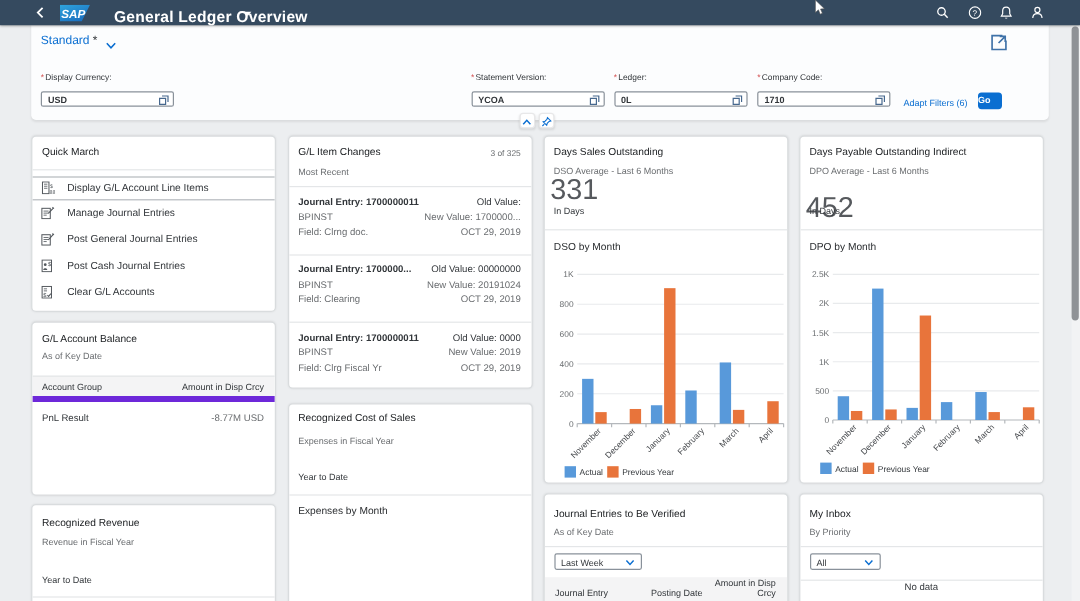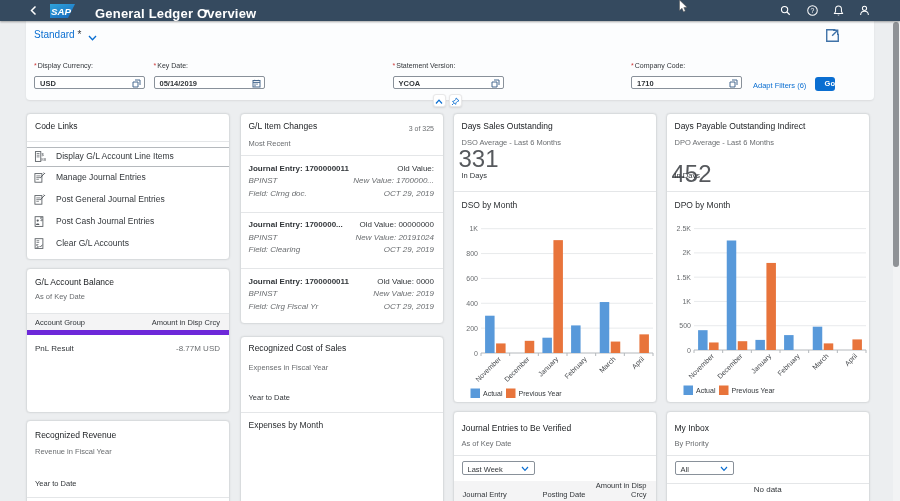--- a/index.html
+++ b/index.html
@@ -10,32 +10,32 @@
 .shelltitle { position:absolute; left:95px; top:5.5px; color:#fff; font-size:13px; font-weight:bold; letter-spacing:0.2px; }
 #hdr { position:absolute; left:26px; top:21px; width:848px; height:79px; background:#FCFDFE; border-bottom-left-radius:4px; border-bottom-right-radius:4px; box-shadow:0 1px 2px rgba(0,0,0,0.08); }
 .variant { position:absolute; left:8px; top:8px; font-size:10px; color:#0A6ED1; }
 .variant b { color:#32363A; font-weight:normal; }
 .fld { position:absolute; top:41px; width:111px; }
 .fld .lbl { font-size:7px; color:#32363A; height:11px; }
 .fld .lbl .req { color:#CE3B3B; margin-right:1px; }
 .fld .inp { margin-top:2.5px; height:13px; border:1px solid #89919A; border-radius:2px; background:#fff; font-size:7.5px; font-weight:bold; color:#32363A; padding:2.5px 4px 0 5px; position:relative; }
 .fld .inp svg { position:absolute; right:3px; top:2px; }
 .adapt { position:absolute; left:727px; top:60px; font-size:7.5px; color:#0A6ED1; }
-.gobtn { position:absolute; left:789px; top:56px; width:20px; height:14px; background:#0A6ED1; border-radius:3px; color:#fff; font-size:7.5px; font-weight:bold; text-align:right; line-height:14px; }
+.gobtn { position:absolute; left:789px; top:56px; width:20px; height:14px; background:#0A6ED1; border-radius:3px; color:#fff; font-size:7.5px; font-weight:bold; text-align:left; line-height:14px; }
 .hdrbtn { position:absolute; width:13px; height:13px; background:#fff; border:1px solid #E8E8E9; border-radius:3px; box-shadow:0 1px 2px rgba(0,0,0,0.1); }
 .card { position:absolute; background:#fff; border:1px solid #D9DCDE; border-radius:4px; box-shadow:0 0 2px rgba(0,0,0,0.08); overflow:hidden; }
 .ctitle { position:absolute; left:8px; font-size:8.5px; color:#202326; white-space:nowrap; }
 .csub { position:absolute; left:8px; font-size:7.5px; color:#6A6D70; }
 .divider { position:absolute; left:0; width:100%; height:1px; background:#E4E6E8; }
 .qrow { position:absolute; left:0; width:100%; height:22px; }
 .qrow .qicon { position:absolute; left:7px; top:2px; }
 .qrow .qtxt { position:absolute; left:29px; top:2px; font-size:8.5px; color:#32363A; }
 .tr1 { position:absolute; left:8px; right:9px; font-size:8px; white-space:nowrap; }
 .tr1 .l { position:absolute; left:0; } .tr1 .r { position:absolute; right:0; }
-.dark { color:#32363A;text-align:center; } .grey { color:#6A6D70;font-style:italic; }
+.dark { color:#32363A;text-align:center; } .grey { color:#6A6D70; }
 .bignum { position:absolute; left:5px; font-size:24px; color:#56595d; }
 .small { font-size:7.5px; color:#32363A; position:absolute; }
 .sect { position:absolute; left:8px; font-size:8.5px; color:#2b2e31; }
 .ddl { position:absolute; height:14px; border:1px solid #89919A; border-radius:2px; background:#fff; font-size:7.5px; color:#32363A; padding:3px 0 0 5px; }
 .ddl svg { position:absolute; right:5px; top:4px; }
 .thead { position:absolute; background:#F4F4F5; font-size:7.5px; color:#32363A; }
 </style>
 </head>
 <body>
 <div id="shell">
@@ -84,36 +84,32 @@
   <svg class="abs" style="left:799px;top:7px" width="15" height="15" viewBox="0 0 13 13">
       <path d="M9 1.5 H1.5 V11.5 H11.5 V5" stroke="#3f72a8" stroke-width="1.2" fill="none"></path>
       <path d="M7 2 H11 V6 M11 2 L6.2 6.8" stroke="#3f72a8" stroke-width="1.2" fill="none"></path>
     </svg>
   <div class="fld" style="left:8px">
       <div class="lbl"><span class="req">*</span>Display Currency:</div>
       <div class="inp">USD<svg width="9" height="9" viewBox="0 0 9 9">
           <path d="M3 1 H8 V6 M1 3 H6 V8 H1 Z" stroke="#47688e" stroke-width="1" fill="none"></path>
         </svg></div>
     </div>
-  <div class="fld" style="left:127.5px">
-      <div class="lbl"><span class="req">*</span>Key Date:</div>
-      <div class="inp">05/14/2019<svg width="9" height="9" viewBox="0 0 9 9">
-          <rect x="1" y="1.5" width="7" height="6.5" stroke="#47688e" stroke-width="1" fill="none"></rect>
-          <path d="M1 3.4 H8 M2.7 0.8 V2 M6.3 0.8 V2" stroke="#47688e" stroke-width="1"></path>
-          <rect x="2.4" y="4.5" width="1.2" height="1.2" fill="#47688e"></rect>
-          <rect x="4.4" y="4.5" width="1.2" height="1.2" fill="#47688e"></rect>
-          <rect x="2.4" y="6.2" width="1.2" height="1.2" fill="#47688e"></rect>
-        </svg></div>
-    </div>
   <div class="fld" style="left:366.5px">
       <div class="lbl"><span class="req">*</span>Statement Version:</div>
       <div class="inp">YCOA<svg width="9" height="9" viewBox="0 0 9 9">
           <path d="M3 1 H8 V6 M1 3 H6 V8 H1 Z" stroke="#47688e" stroke-width="1" fill="none"></path>
         </svg></div>
     </div>
+  <div class="fld" style="left:485.5px">
+      <div class="lbl"><span class="req">*</span>Ledger:</div>
+      <div class="inp">0L<svg width="9" height="9" viewBox="0 0 9 9">
+          <path d="M3 1 H8 V6 M1 3 H6 V8 H1 Z" stroke="#47688e" stroke-width="1" fill="none"></path>
+        </svg></div>
+    </div>
   <div class="fld" style="left:605px">
       <div class="lbl"><span class="req">*</span>Company Code:</div>
       <div class="inp">1710<svg width="9" height="9" viewBox="0 0 9 9">
           <path d="M3 1 H8 V6 M1 3 H6 V8 H1 Z" stroke="#47688e" stroke-width="1" fill="none"></path>
         </svg></div>
     </div>
   <div class="adapt">Adapt Filters (6)</div>
   <div class="gobtn">Go</div>
   <div class="hdrbtn" style="left:406.5px;top:73px">
       <svg style="display:block;margin:3.5px auto 0" width="8" height="6" viewBox="0 0 8 6">
@@ -122,21 +118,21 @@
     </div>
   <div class="hdrbtn" style="left:423px;top:73px">
       <svg style="display:block;margin:2px auto 0" width="9" height="9" viewBox="0 0 9 9">
         <path d="M5.2 1 L8 3.8 L6.6 4.2 L5 5.8 L4.6 7.4 L1.6 4.4 L3.2 4 L4.8 2.4 Z" stroke="#0A6ED1" stroke-width="0.9" fill="none"></path>
         <path d="M2.6 6.4 L1 8" stroke="#0A6ED1" stroke-width="0.9"></path>
       </svg>
     </div>
 </div>
 
 <div class="card" style="left:26px;top:113px;width:204px;height:147px">
-  <div class="ctitle" style="top:7px">Code Links</div>
+  <div class="ctitle" style="top:7px">Quick March</div>
   <div class="divider" style="top:27px"></div>
   <div class="qrow" style="top:32.5px;height:20.5px;border:1px solid #B5B9BD;border-left:none;border-right:none">
     <svg class="qicon" style="top:3px" width="12" height="11" viewBox="0 0 12 11">
         <rect x="1.4" y="0.6" width="5.4" height="9.8" stroke="#54595e" fill="none" stroke-width="0.85"></rect>
         <path d="M2.7 2.5 H5.5 M2.7 4.2 H5.5 M2.7 5.9 H5.5" stroke="#54595e" stroke-width="0.7"></path>
         <text x="7.6" y="5.4" font-size="4.4" fill="#54595e" font-family="Liberation Sans">$</text>
         <text x="7.3" y="10.4" font-size="4.4" fill="#54595e" font-family="Liberation Sans">88</text>
       </svg>
     <div class="qtxt" style="top:3.5px">Display G/L Account Line Items</div>
   </div>

